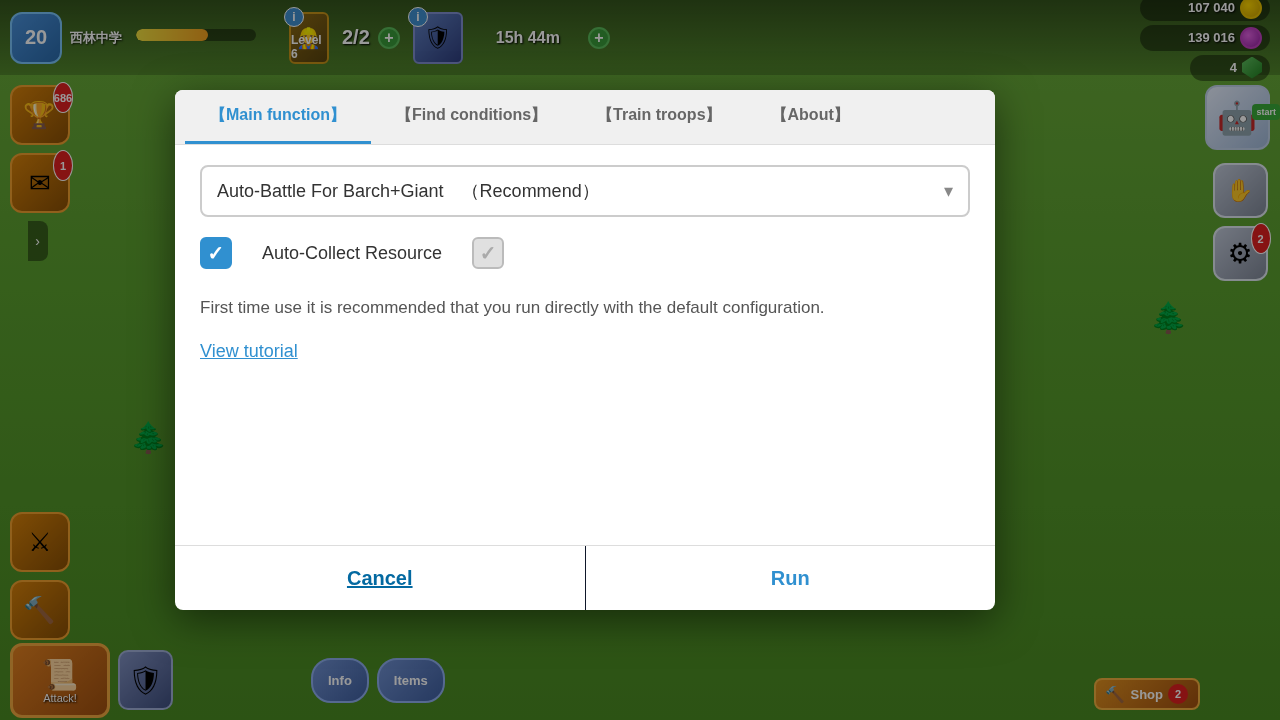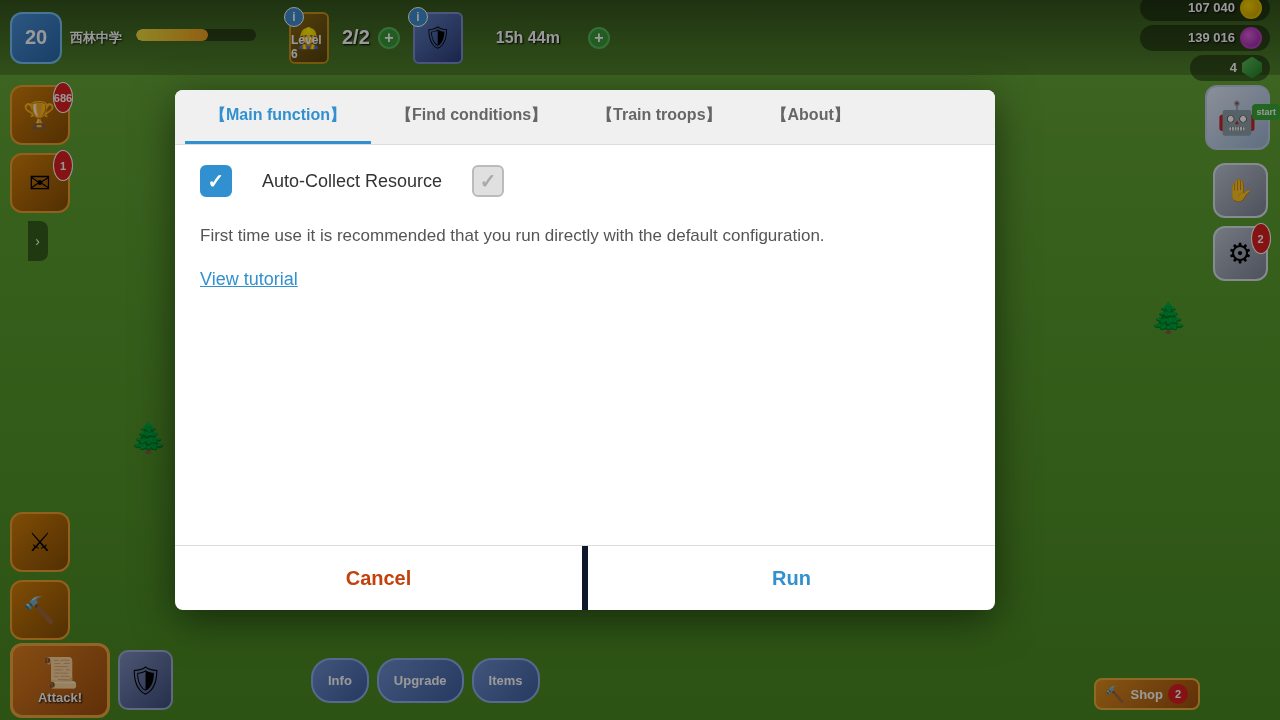--- a/index.html
+++ b/index.html
@@ -318,22 +318,22 @@
       border: 3px solid #f0a840;
       display: flex;
       flex-direction: column;
       align-items: center;
       justify-content: center;
       cursor: pointer;
       font-size: 26px;
     }
     .attack-btn-label {
       color: white;
-      font-size: 13px;
-      font-weight: bold;
+      font-size: 11px;
+      font-weight: normal;
       text-shadow: 1px 1px 2px black;
     }
 
     .shield-btn {
       width: 55px;
       height: 60px;
       background: linear-gradient(135deg, #8090c0 0%, #405080 100%);
       border-radius: 10px;
       border: 2px solid #a0b0d8;
       display: flex;
@@ -550,22 +550,23 @@
     .footer-btn {
       flex: 1;
       display: flex;
       align-items: center;
       justify-content: center;
       font-size: 20px;
       font-weight: bold;
       cursor: pointer;
     }
     .footer-btn.cancel {
-      color: #c2410c;
-      border-right: 6px solid #0f172a;
+      color: #0369a1;
+      border-right: 1px solid #0f172a;
+      text-decoration: underline;
     }
     .footer-btn.run {
       color: #3090d0;
     }
 
     
     .game-tree {
       position: absolute;
       font-size: 30px;
       z-index: 1;
@@ -699,21 +700,20 @@
       <span style="font-size:30px;">📜</span>
       <span class="attack-btn-label">Attack!</span>
     </div>
 
     <div class="shield-btn">
       <span>🛡</span>
     </div>
 
     <div class="bottom-middle-btns">
       <div class="bottom-mid-btn">Info</div>
-      <div class="bottom-mid-btn">Upgrade</div>
       <div class="bottom-mid-btn">Items</div>
     </div>
   </div>
 
   <div style="display:flex;flex-direction:column;align-items:flex-end;gap:5px;position:absolute;right:80px;bottom:10px;">
     <div class="shop-btn">
       <span>🔨</span>
       <span class="shop-label">Shop</span>
       <div class="shop-badge">2</div>
     </div>
@@ -726,20 +726,24 @@
 
   <div class="dialog-tabs">
     <div class="dialog-tab active">【Main function】</div>
     <div class="dialog-tab">【Find conditions】</div>
     <div class="dialog-tab">【Train troops】</div>
     <div class="dialog-tab">【About】</div>
   </div>
 
   <div class="dialog-body">
     
+    <div class="dropdown-select">
+      <span>Auto-Battle For Barch+Giant　（Recommend）</span>
+      <span class="dropdown-arrow">▾</span>
+    </div>
 
     
     <div class="checkbox-row">
 
       <div class="checkbox-item">
         <div class="checkbox-box checked">
           <span class="checkbox-check">✓</span>
         </div>
         <span class="checkbox-label">Auto-Collect Resource</span>
       </div>

